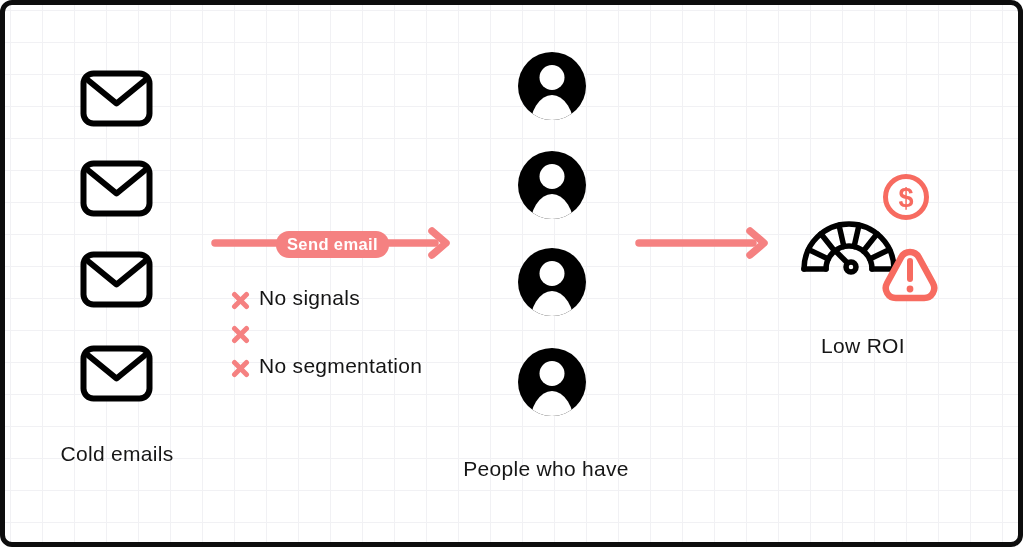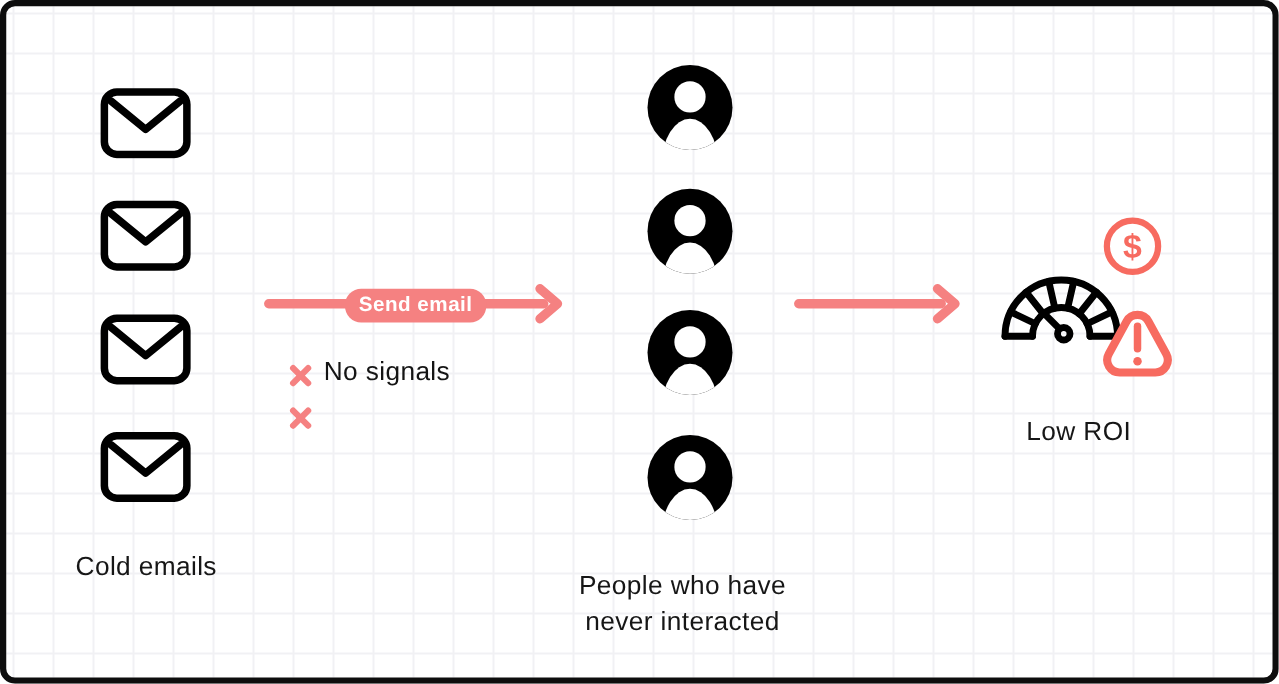--- a/index.html
+++ b/index.html
@@ -116,30 +116,36 @@
           <line x1="15.5" y1="3.5" x2="3.5" y2="15.5" stroke="#F58181" stroke-width="5" stroke-linecap="round"></line>
         </svg>
       <span class="issue-text">No signals</span>
     </div>
     <div class="issue-row">
       <svg width="19" height="19" viewBox="0 0 19 19">
           <line x1="3.5" y1="3.5" x2="15.5" y2="15.5" stroke="#F58181" stroke-width="5" stroke-linecap="round"></line>
           <line x1="15.5" y1="3.5" x2="3.5" y2="15.5" stroke="#F58181" stroke-width="5" stroke-linecap="round"></line>
         </svg>
     </div>
+    <div class="issue-row">
+      <svg width="19" height="19" viewBox="0 0 19 19">
+          <line x1="3.5" y1="3.5" x2="15.5" y2="15.5" stroke="#F58181" stroke-width="5" stroke-linecap="round"></line>
+          <line x1="15.5" y1="3.5" x2="3.5" y2="15.5" stroke="#F58181" stroke-width="5" stroke-linecap="round"></line>
+        </svg>
+      <span class="issue-text">No segmentation</span>
+    </div>
   </div>
 
   <div class="person" style="left:513px; top:47px;"></div>
   <div class="person" style="left:513px; top:146px;"></div>
   <div class="person" style="left:513px; top:243px;"></div>
   <div class="person" style="left:513px; top:343px;"></div>
 
   <div class="abs label" style="left:436px; top:439px; width:210px;margin-top:10px;">
     <div>People who have</div>
-    <div>never interacted</div>
   </div>
 
   <div class="abs" style="left:630px; top:221px;">
     <svg width="136" height="34" viewBox="0 0 136 34">
         <line x1="4" y1="17" x2="118" y2="17" stroke="#F58181" stroke-width="7.5" stroke-linecap="round"></line>
         <path d="M115 5 L129 17 L115 29" fill="none" stroke="#F58181" stroke-width="7.5" stroke-linecap="round" stroke-linejoin="round"></path>
       </svg>
   </div>
 
   <div class="abs" style="left:794px; top:202px;">

